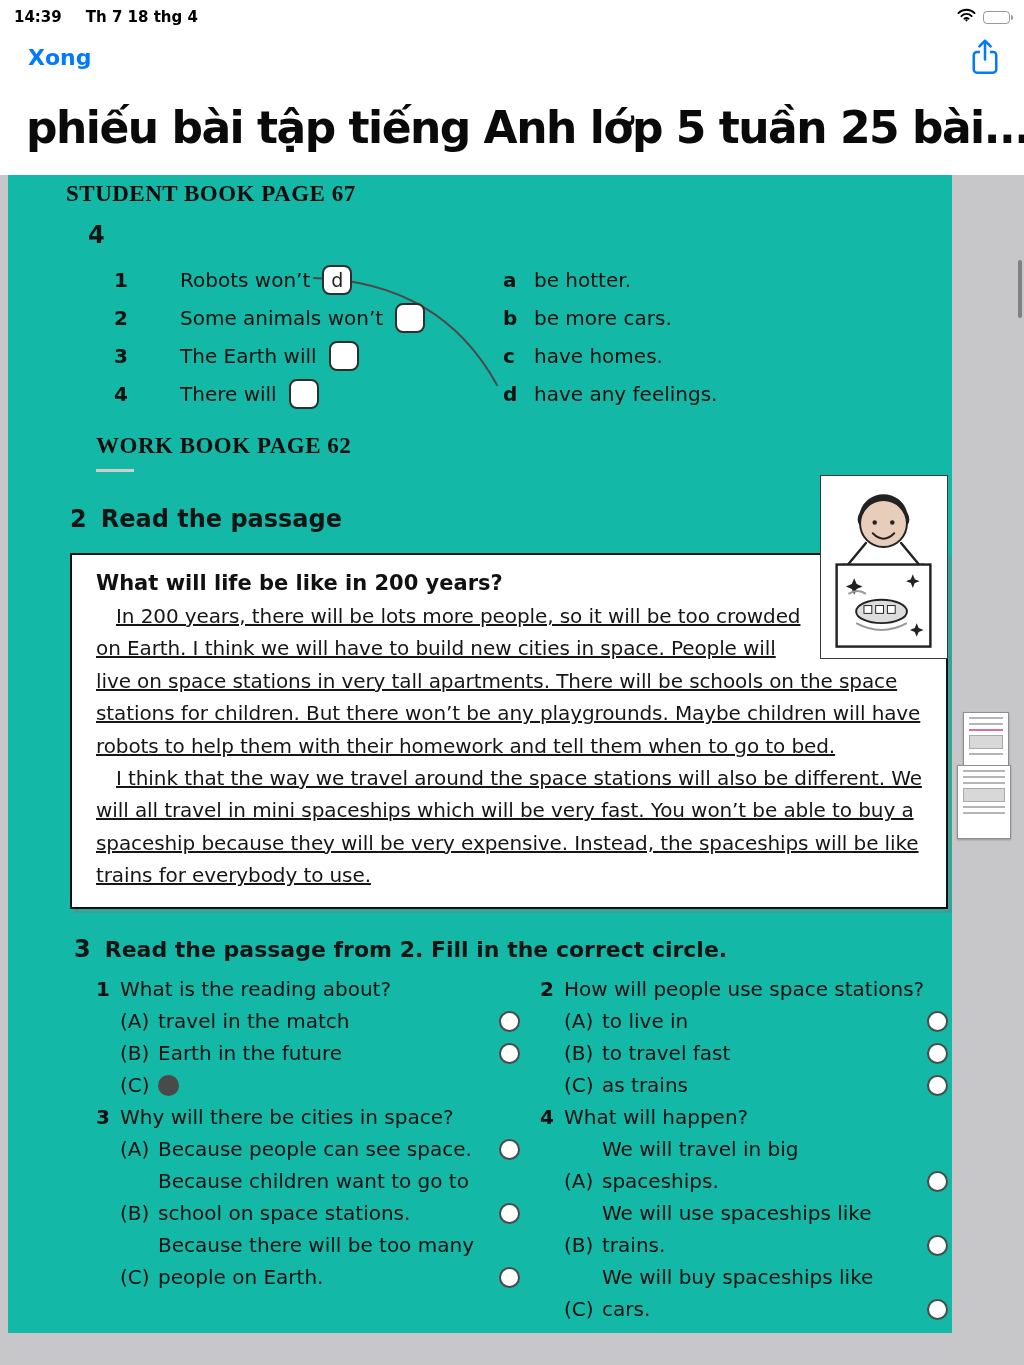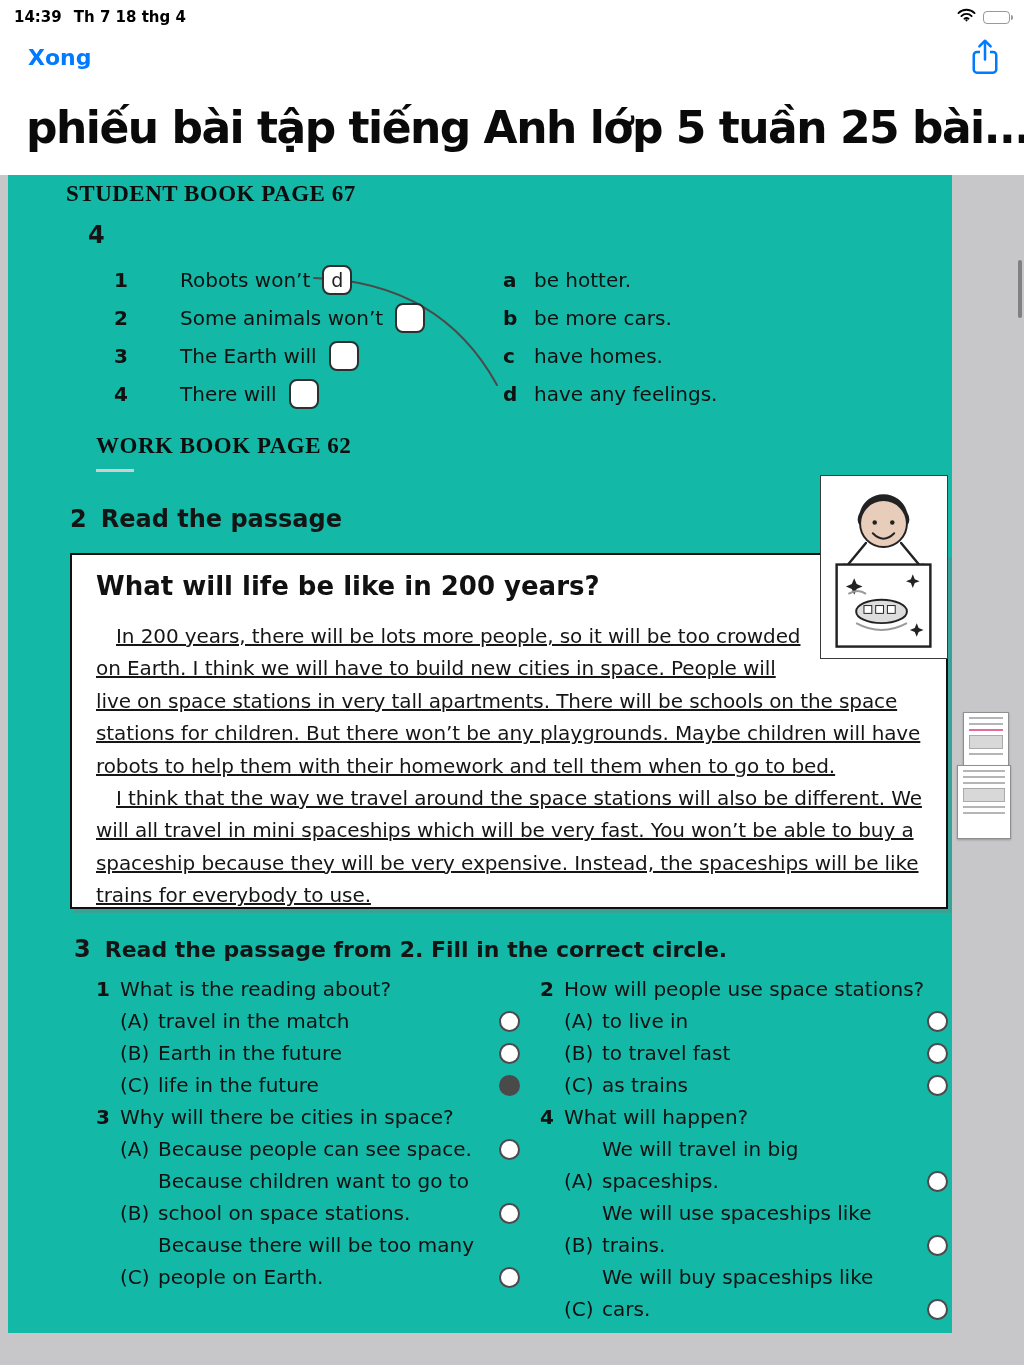--- a/index.html
+++ b/index.html
@@ -2,21 +2,21 @@
 <html><head>
 <meta charset="utf-8">
 <style>
   * { margin:0; padding:0; box-sizing:border-box; }
   html,body { width:1024px; height:1365px; }
   body { font-family:"DejaVu Sans",sans-serif; background:#fff; position:relative; overflow:hidden; color:#111; }
 
   
   .status-bar { position:absolute; top:0; left:0; width:100%; height:30px; display:flex;
     justify-content:space-between; align-items:center; padding:4px 14px 0; font-size:15px; font-weight:bold; color:#000; }
-  .status-left { display:flex; gap:12px; }
+  .status-left { display:flex; gap:24px; }
   .status-right { display:flex; align-items:center; gap:7px; }
   .battery { position:relative; width:27px; height:13px; border:1px solid rgba(0,0,0,.4); border-radius:4px; padding:1.5px; }
   .battery-fill { width:62%; height:100%; background:#000; border-radius:1.5px; }
   .battery-tip { position:absolute; right:-4px; top:3.5px; width:2.5px; height:5px; background:rgba(0,0,0,.4); border-radius:0 2px 2px 0; }
 
   
   .nav-bar { position:absolute; top:34px; left:0; width:100%; height:52px; }
   .done-btn { position:absolute; left:28px; top:11px; font-size:22px; color:#007aff; background:none; border:none;
     font-family:"DejaVu Sans",sans-serif; font-weight:600; cursor:pointer; }
   .share-btn { position:absolute; right:24px; top:4px; background:none; border:none; cursor:pointer; }
@@ -49,21 +49,21 @@
   .mtext { font-size:20px;margin-left:40px; }
   .mbox { margin-left:12px; width:30px; height:30px; border:2.5px solid #2e2e2e; border-radius:8px; display:flex;
     align-items:center; justify-content:center; font-size:19px; color:#222; background:#fff; z-index:2; cursor:pointer; }
   .mletter { position:absolute; left:495px; font-weight:bold; font-size:20px; }
   .moption { position:absolute; left:526px; font-size:20px; }
   .connector-svg { position:absolute; inset:0; pointer-events:none; z-index:1; }
 
   
   .passage-box { position:absolute; left:62px; top:378px; width:878px; height:356px; border:2.5px solid #101010;
     background:#fff; box-shadow:4px 4px 0 rgba(120,120,120,.35); padding:16px 24px 0 24px; }
-  .passage-title { font-size:26px; font-weight:bold; margin-bottom:19px; color:#111; }
+  .passage-title { font-size:21px; font-weight:bold; margin-bottom:5px; color:#111; }
   .passage-box p { font-size:20px; line-height:32.4px; color:#161616; letter-spacing:-.1px; }
   .p-indent { text-indent:20px;text-decoration:underline; }
   .img-gap { float:right; width:120px; height:58px; }
 
   .boy-img { position:absolute; left:812px; top:300px; width:128px; height:184px; background:#fff;
     border:1.5px solid #3a3a3a; z-index:3; }
 
   
   .questions { position:absolute; left:88px; top:798px; width:852px; display:flex; }
   .qcol1 { width:424px; flex:none; }
@@ -222,21 +222,20 @@
             <span class="otext">travel in the match</span>
             <span class="ocircle"></span>
           </div>
           <div class="opt">
             <span class="olabel">(B)</span>
             <span class="otext">Earth in the future</span>
             <span class="ocircle"></span>
           </div>
           <div class="opt">
             <span class="olabel">(C)</span>
-            <span class="otext">life in the future</span>
             <span class="ocircle filled"></span>
           </div>
         </div>
 
         <div>
           <div class="qhead">
             <span class="qnum">3</span>
             <span class="qtext">Why will there be cities in space?</span>
           </div>
           <div class="opt">

